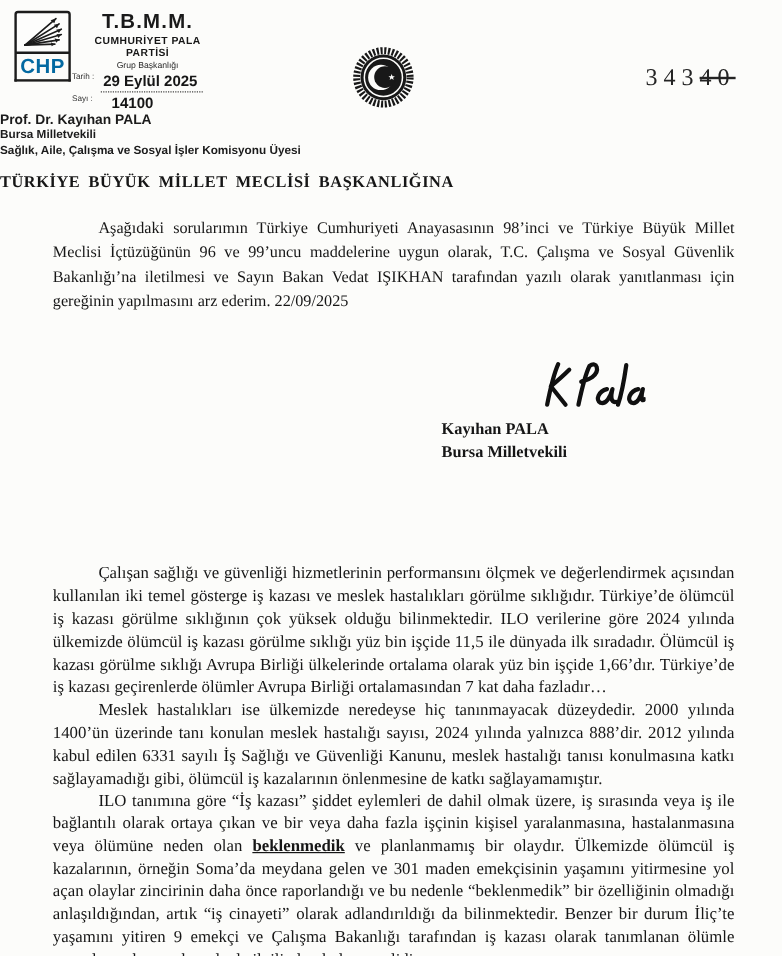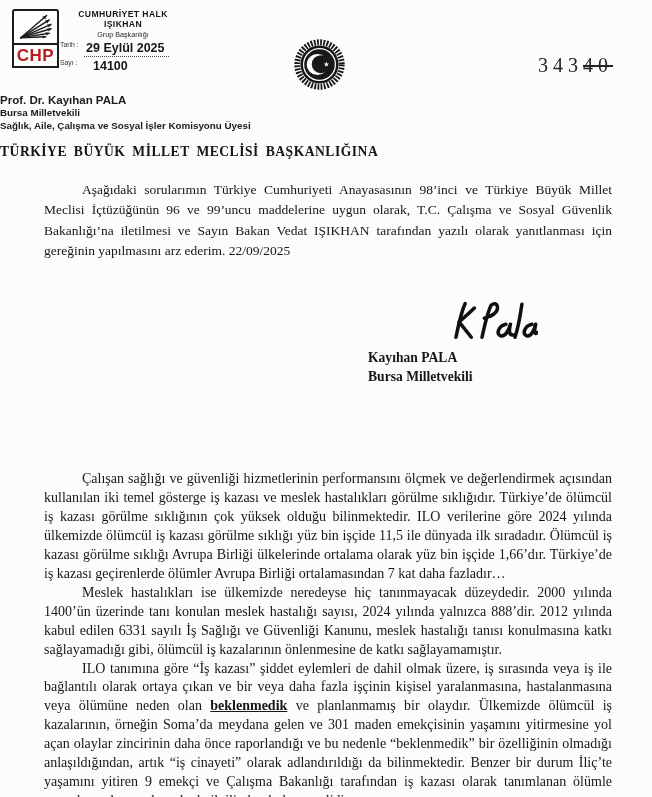--- a/index.html
+++ b/index.html
@@ -18,21 +18,21 @@
   .chp-stamp { position:absolute; left:10px; top:6px; width:180px; }
   .chp-logo { position:absolute; left:2px; top:3px; width:47px; }
   .chp-logo .arrows-box {
     width:47px; height:36px; border:2px solid #1c1c1c; border-radius:3px 3px 0 0;
     background:#fdfdfc; display:block;
   }
   .chp-logo .chp-box {
     width:47px; height:23px; border:2px solid #1c1c1c; border-top:none;
     display:flex; align-items:center; justify-content:center;
     font-family:"Liberation Sans", sans-serif; font-weight:bold;
-    font-size:17px; letter-spacing:.5px; color:#b91c1c;
+    font-size:17px; letter-spacing:.5px; color:#0369a1;
   }
   .stamp-text { position:absolute; left:50px; top:2px; width:126px; text-align:center;
     font-family:"Liberation Sans", sans-serif; }
   .stamp-org { font-weight:bold; font-size:17px; letter-spacing:1px; color:#1a1a1a; }
   .stamp-party { font-weight:bold; font-size:8.6px; letter-spacing:.4px; margin-top:1px; }
   .stamp-unit { font-size:7.2px; margin-top:1px; color:#2a2a2a; }
   .stamp-row { display:flex; align-items:flex-start; margin-top:2px; text-align:left; }
   .stamp-label { font-size:6.8px; color:#333; width:22px; flex:0 0 auto; }
   .stamp-date { font-weight:bold; font-size:12.5px; border-bottom:1px dotted #444;
     padding:0 4px 1px 2px; margin-left:2px; }
@@ -91,21 +91,22 @@
           <polygon points="39,10 34,10.8 37,14"></polygon>
           <polygon points="41,15 36.3,15.3 38.8,18.6"></polygon>
           <polygon points="41,20 36.5,19.4 38.4,23.2"></polygon>
           <polygon points="39,25 34.8,23.6 36.2,27.6"></polygon>
           <polygon points="35,29 31.2,27.2 32,31"></polygon>
         </g>
       </svg>
       <div class="chp-box">CHP</div>
     </div>
     <div class="stamp-text">
-      <div class="stamp-party">CUMHURİYET HALK IŞIKHAN</div>
+      <div class="stamp-org">T.B.M.M.</div>
+      <div class="stamp-party">CUMHURİYET PALA PARTİSİ</div>
       <div class="stamp-unit">Grup Başkanlığı</div>
       <div class="stamp-row">
         <span class="stamp-label">Tarih :</span>
         <span class="stamp-date">29 Eylül 2025</span>
       </div>
       <div class="stamp-row">
         <span class="stamp-label">Sayı :</span>
         <span class="stamp-no">14100</span>
       </div>
     </div>

